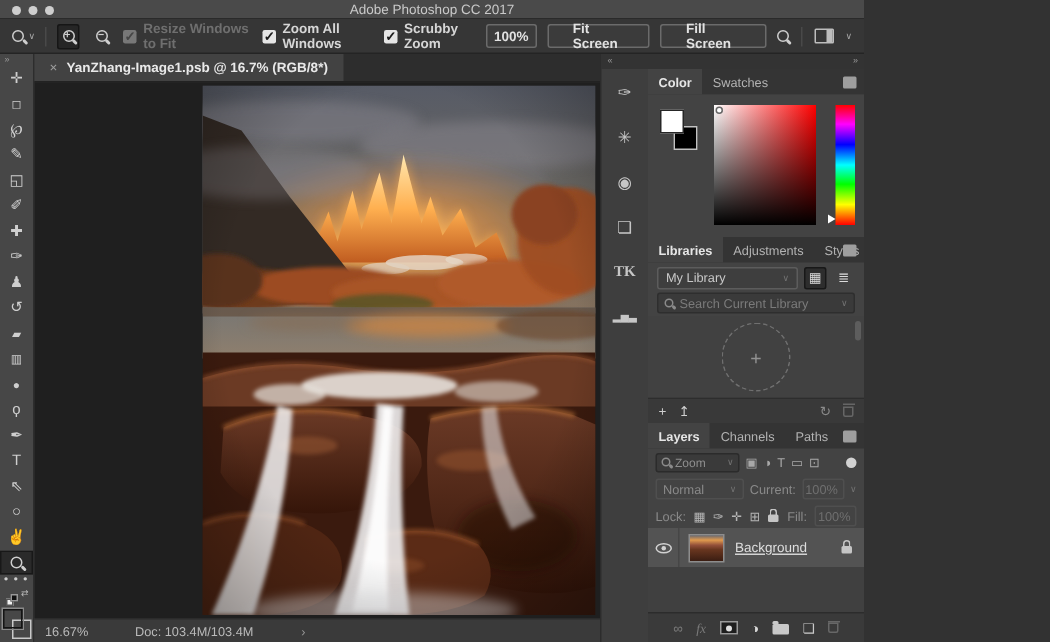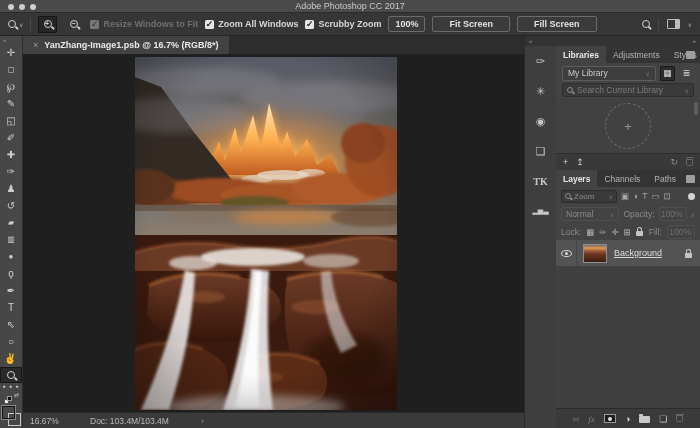--- a/index.html
+++ b/index.html
@@ -1,18 +1,18 @@
 <!DOCTYPE html>
 <html><head>
 <meta charset="utf-8">
 <style>
   * { box-sizing: border-box; margin: 0; padding: 0; }
   html,body { width:700px; height:428px; overflow:hidden; }
   body { font-family:"Liberation Sans", sans-serif; background:#323232; color:#d4d4d4; }
-  .window { position:relative; width:700px; height:428px; background:#323232; }
+  .window { position:relative; width:576px; height:428px; background:#323232; }
 
   
   .titlebar { position:absolute; top:0; left:0; right:0; height:13px; background:#4a4a4a; border-bottom:1px solid #2a2a2a; }
   .dots { position:absolute; left:8px; top:3.5px; display:flex; gap:5px; }
   .dot { width:6px; height:6px; border-radius:50%; background:#cecece; }
   .win-title { position:absolute; left:0; right:0; top:0; text-align:center; font-size:9px; line-height:12px; color:#c9c9c9; }
 
   
   .optionsbar { position:absolute; top:13px; left:0; right:0; height:23px; background:#363636; border-bottom:1px solid #242424; display:flex; align-items:center; padding:0 8px; gap:7px; font-size:9px; font-weight:bold; color:#d6d6d6; }
   .obsep { width:1px; height:13px; background:#494949; }
@@ -350,20 +350,35 @@
       <div class="dock-item">✳</div>
       <div class="dock-item">◉</div>
       <div class="dock-item">❏</div>
       <div class="dock-item tk">TK</div>
       <div class="dock-item hist">▂▅▃</div>
     </div>
 
     <div class="panels">
       <div class="panels-head">»</div>
 
+      <div class="panel-color">
+        <div class="panel-tabs">
+          <span class="ptab active">Color</span>
+          <span class="ptab">Swatches</span>
+          <span class="panel-menu"></span>
+        </div>
+        <div class="color-body">
+          <span class="c-bg-swatch"></span>
+          <span class="c-fg-swatch"></span>
+          <div class="sat-field"></div>
+          <span class="sat-marker"></span>
+          <div class="hue-bar"></div>
+          <span class="hue-pointer"></span>
+        </div>
+      </div>
 
       <div class="panel-libraries">
         <div class="panel-tabs">
           <span class="ptab active">Libraries</span>
           <span class="ptab">Adjustments</span>
           <span class="ptab">Styles</span>
           <span class="panel-menu"></span>
         </div>
         <div class="lib-row1">
           <span class="lib-select">
@@ -411,21 +426,21 @@
           <span class="f-ico">T</span>
           <span class="f-ico">▭</span>
           <span class="f-ico">⊡</span>
           <span class="f-toggle"></span>
         </div>
         <div class="blend-row">
           <span class="blend-select">
             <span>Normal</span>
             <span class="chev dim">∨</span>
           </span>
-          <span class="mini-label">Opacity:</span>
+          <span class="mini-label">Current:</span>
           <span class="val-box">100%</span>
           <span class="chev dim">∨</span>
         </div>
         <div class="lock-row">
           <span class="mini-label">Lock:</span>
           <span class="lk">▦</span>
           <span class="lk">✑</span>
           <span class="lk">✛</span>
           <span class="lk">⊞</span>
           <span class="i-lock"></span>

